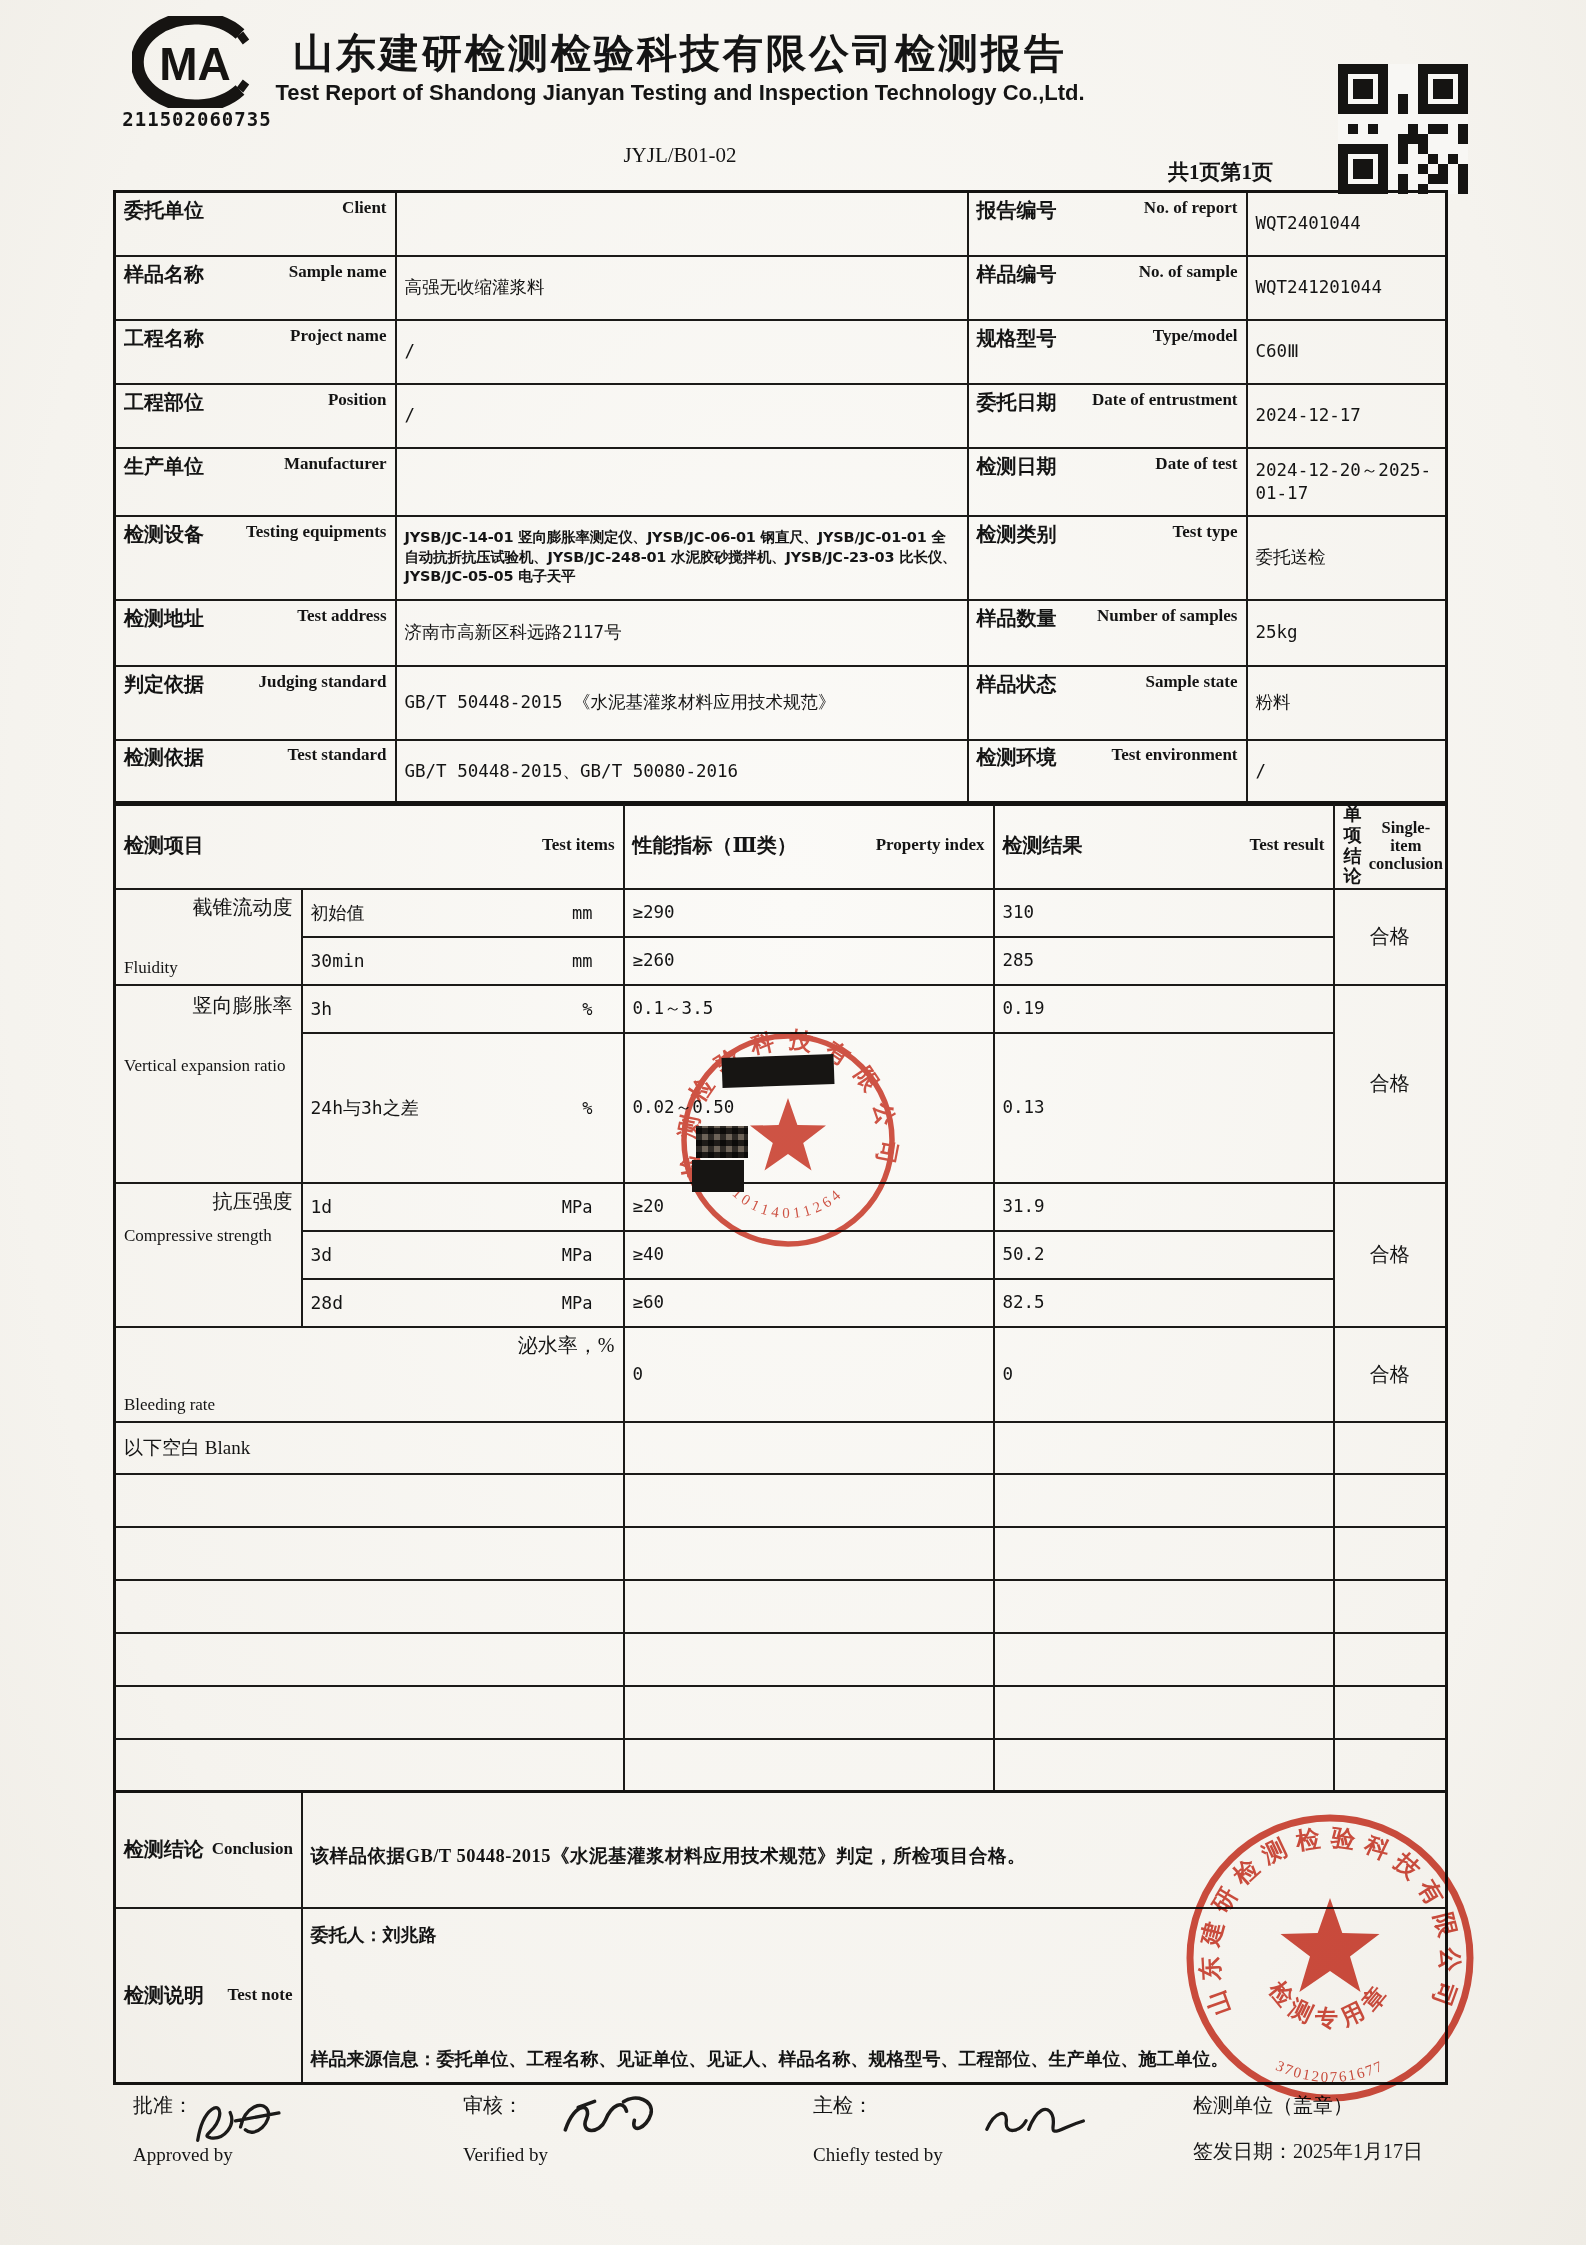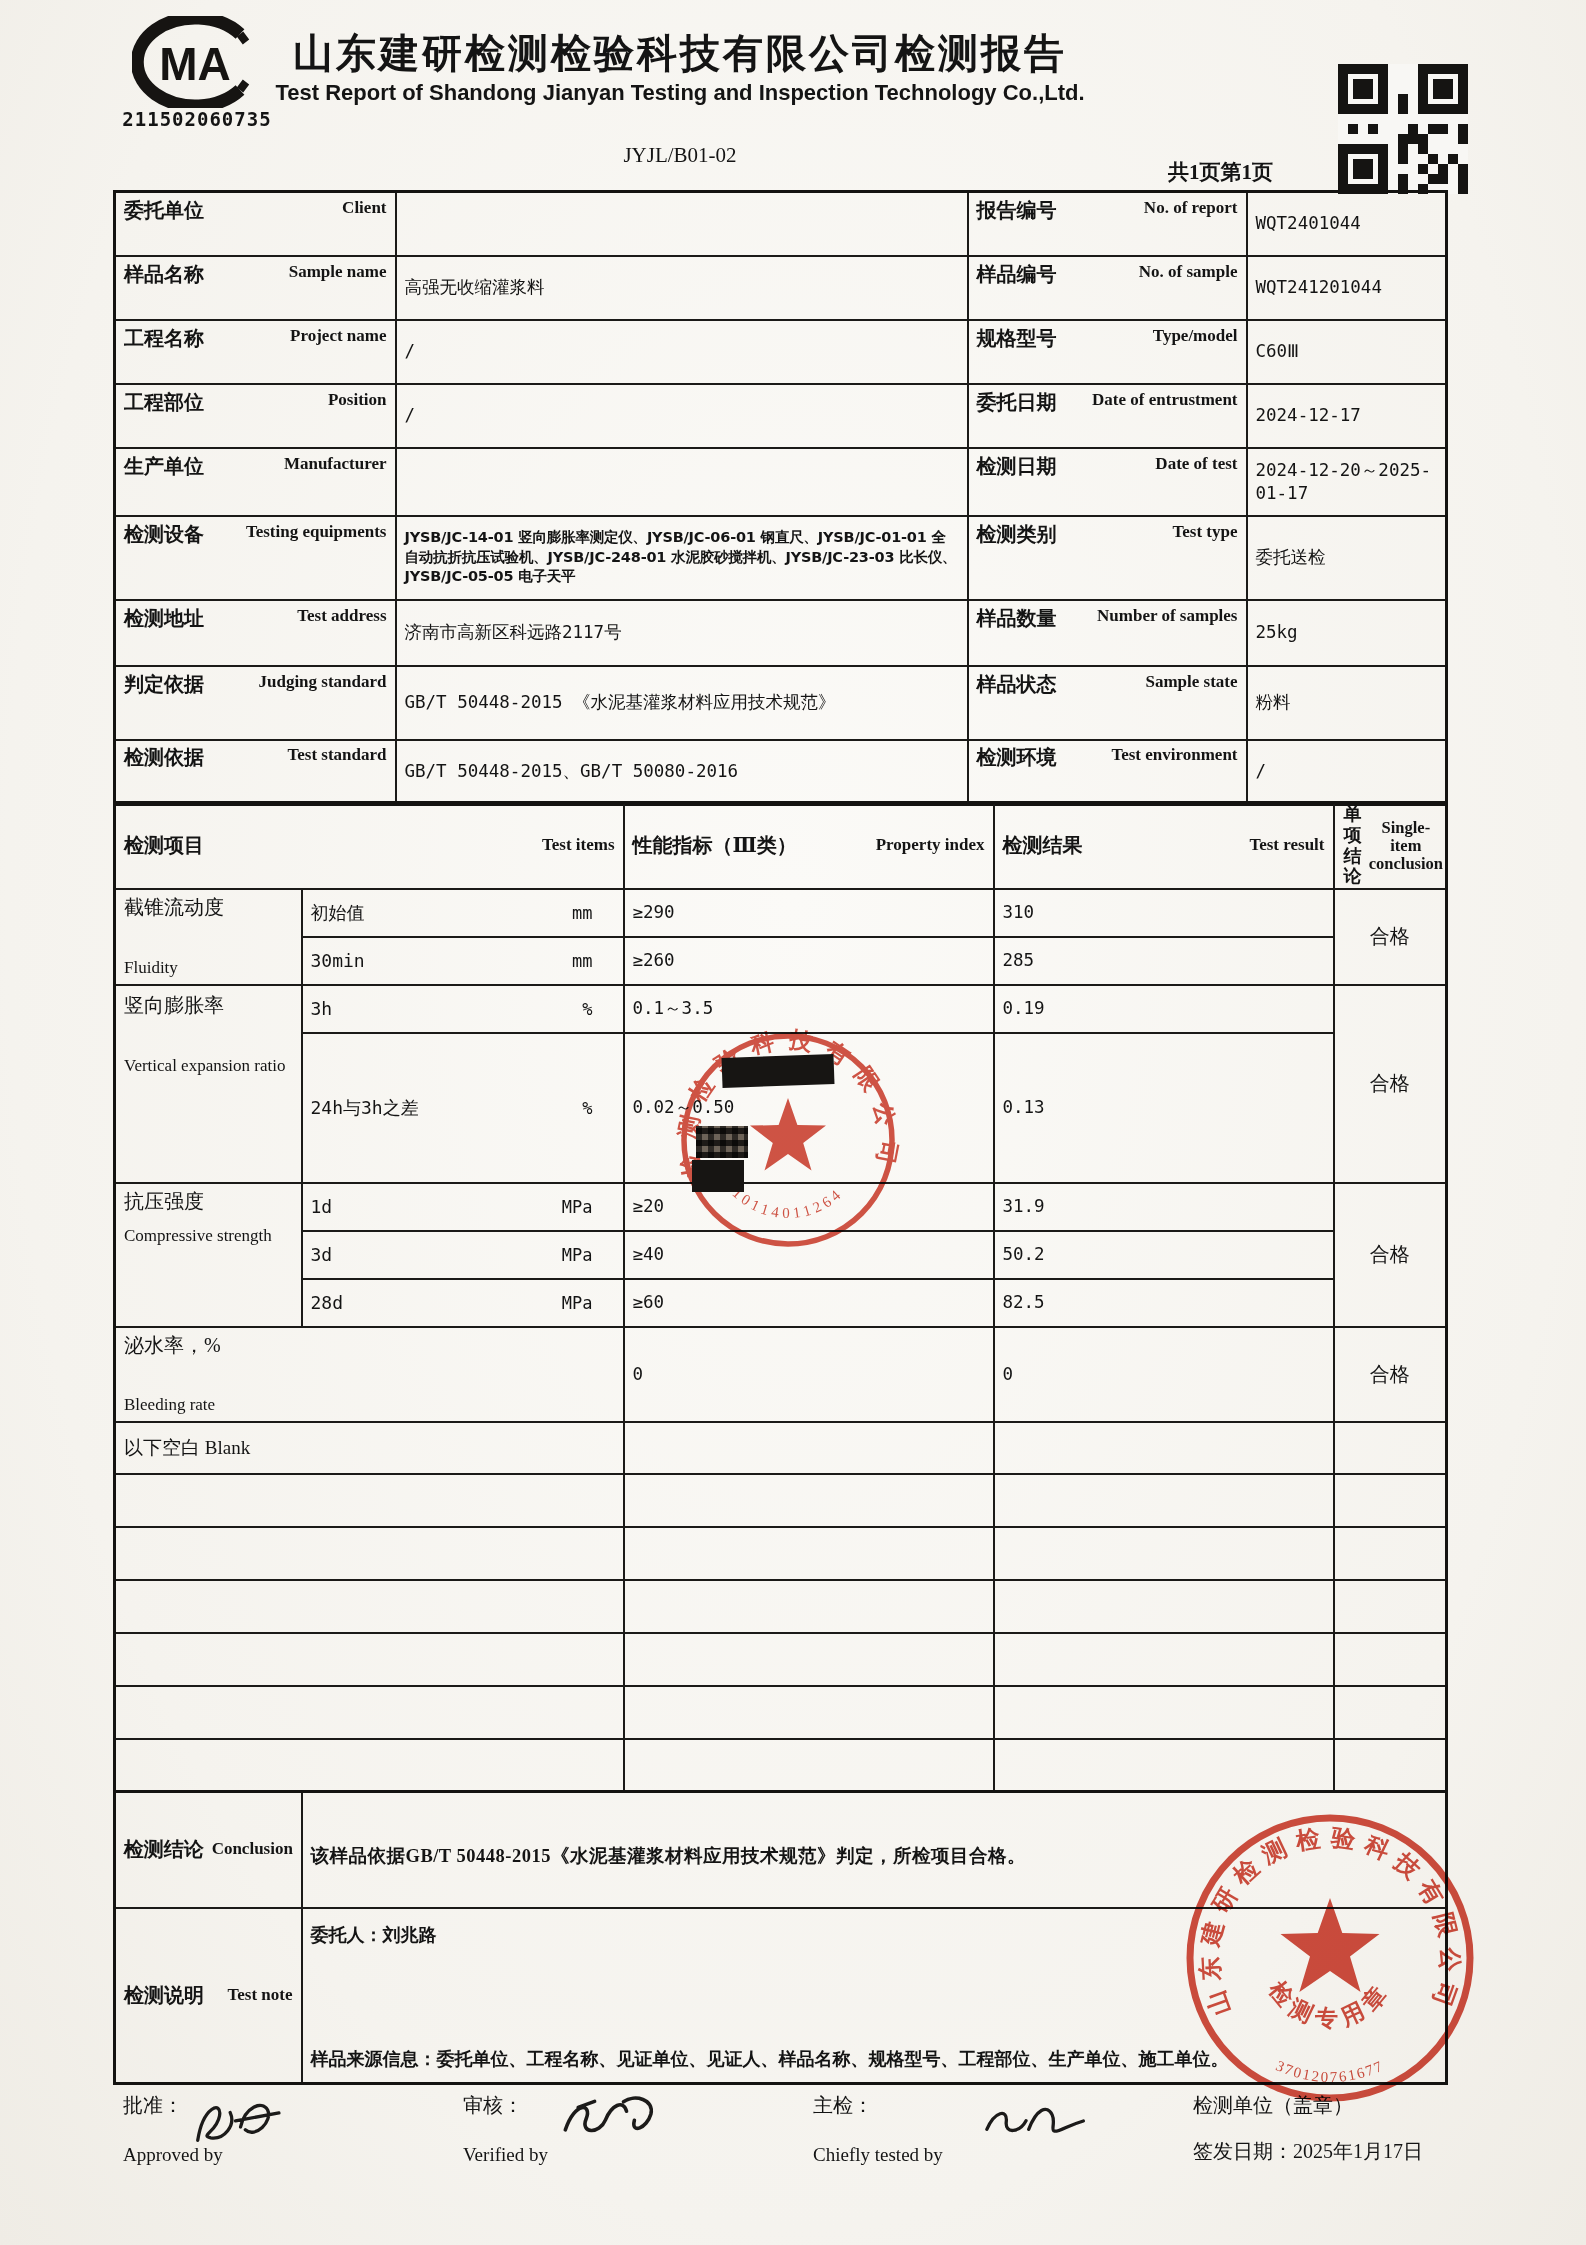--- a/index.html
+++ b/index.html
@@ -25,21 +25,21 @@
   table.t td{border:2px solid #1b1a18;padding:4px 8px;vertical-align:middle;overflow:hidden;}
   table.t{border:3px solid #141311;}
   .lc{display:flex;flex-direction:row;justify-content:space-between;font-weight:bold;}
   .cn{font-size:20px;line-height:1.15;white-space:nowrap;}
   .en{font-size:17px;line-height:1.1;}
   .val{font-family:"DejaVu Sans Mono","Liberation Mono",monospace;font-size:17.5px;line-height:1.3;word-break:break-word;}
   .equip{font-size:14.5px;font-weight:700;line-height:1.35;font-family:"DejaVu Sans","Liberation Sans",sans-serif;letter-spacing:-0.2px;}
   .resh{text-align:center;}
   .resh .cn{white-space:normal;}
   .grp{display:flex;flex-direction:column;justify-content:space-between;}
-  .grp .cn{white-space:normal;}
+  .grp .cn{white-space:normal;text-align:right;}
   .sub{display:flex;justify-content:space-between;align-items:center;}
   .sub .s-name{font-size:18px;font-family:"DejaVu Sans Mono","Liberation Mono",monospace;}
   .sub .s-unit{font-size:17px;font-family:"DejaVu Sans Mono","Liberation Mono",monospace;padding-right:22px;}
   .conc{text-align:center;font-size:20px;}
   td.vtop{vertical-align:top;}
   .note-cell{display:flex;flex-direction:column;justify-content:space-between;height:148px;}
   .note-line{font-size:18px;font-weight:600;}
   .concl-text{font-size:18.5px;font-weight:700;letter-spacing:0.5px;}
   
   .sigrow{position:absolute;left:113px;top:2086px;width:1360px;height:90px;}
@@ -478,21 +478,21 @@
             <div class="note-cell">
               <span class="note-line">委托人：刘兆路</span>
               <span class="note-line">样品来源信息：委托单位、工程名称、见证单位、见证人、样品名称、规格型号、工程部位、生产单位、施工单位。</span>
             </div>
           </td>
     </tr>
   </tbody>
     </table>
 
   <div class="sigrow">
-    <div class="sigblock" style="left:10px;top:6px">
+    <div class="sigblock" style="left:20px;top:6px">
       <span class="cnl">批准：</span>
       <span class="enl">Approved by</span>
     </div>
     <div class="sigblock" style="left:350px;top:6px">
       <span class="cnl">审核：</span>
       <span class="enl">Verified by</span>
     </div>
     <div class="sigblock" style="left:700px;top:6px">
       <span class="cnl">主检：</span>
       <span class="enl">Chiefly tested by</span>

